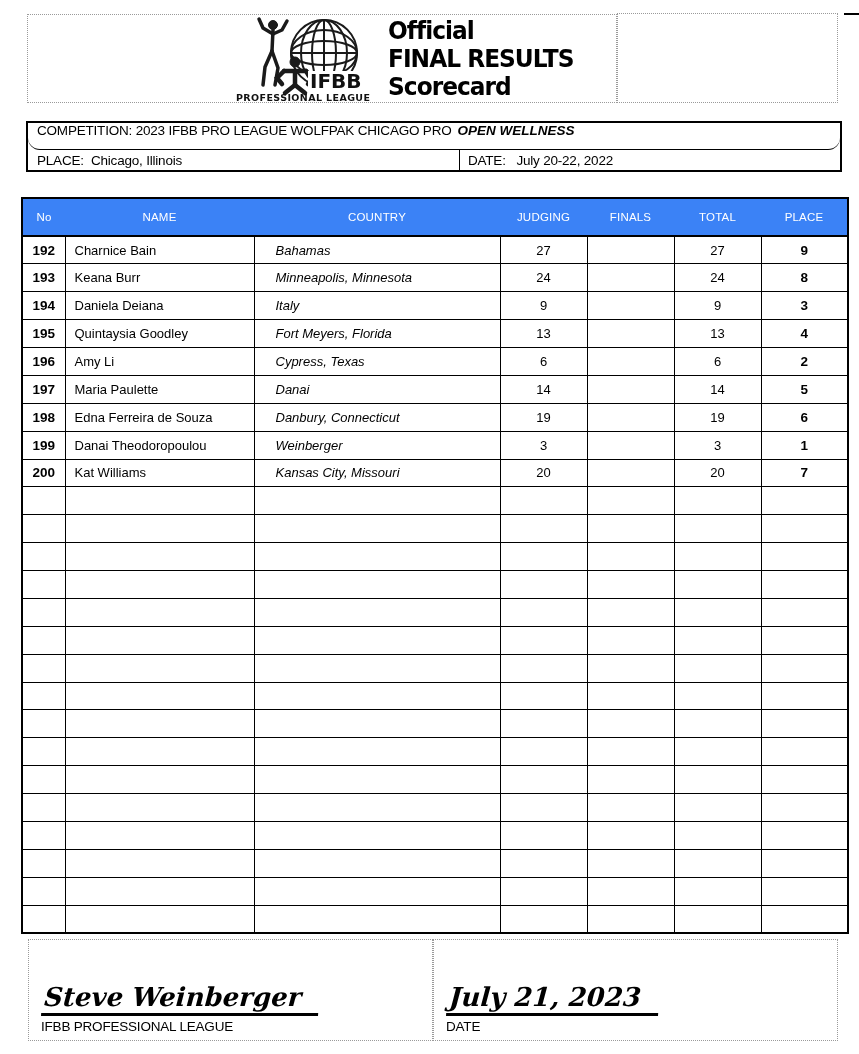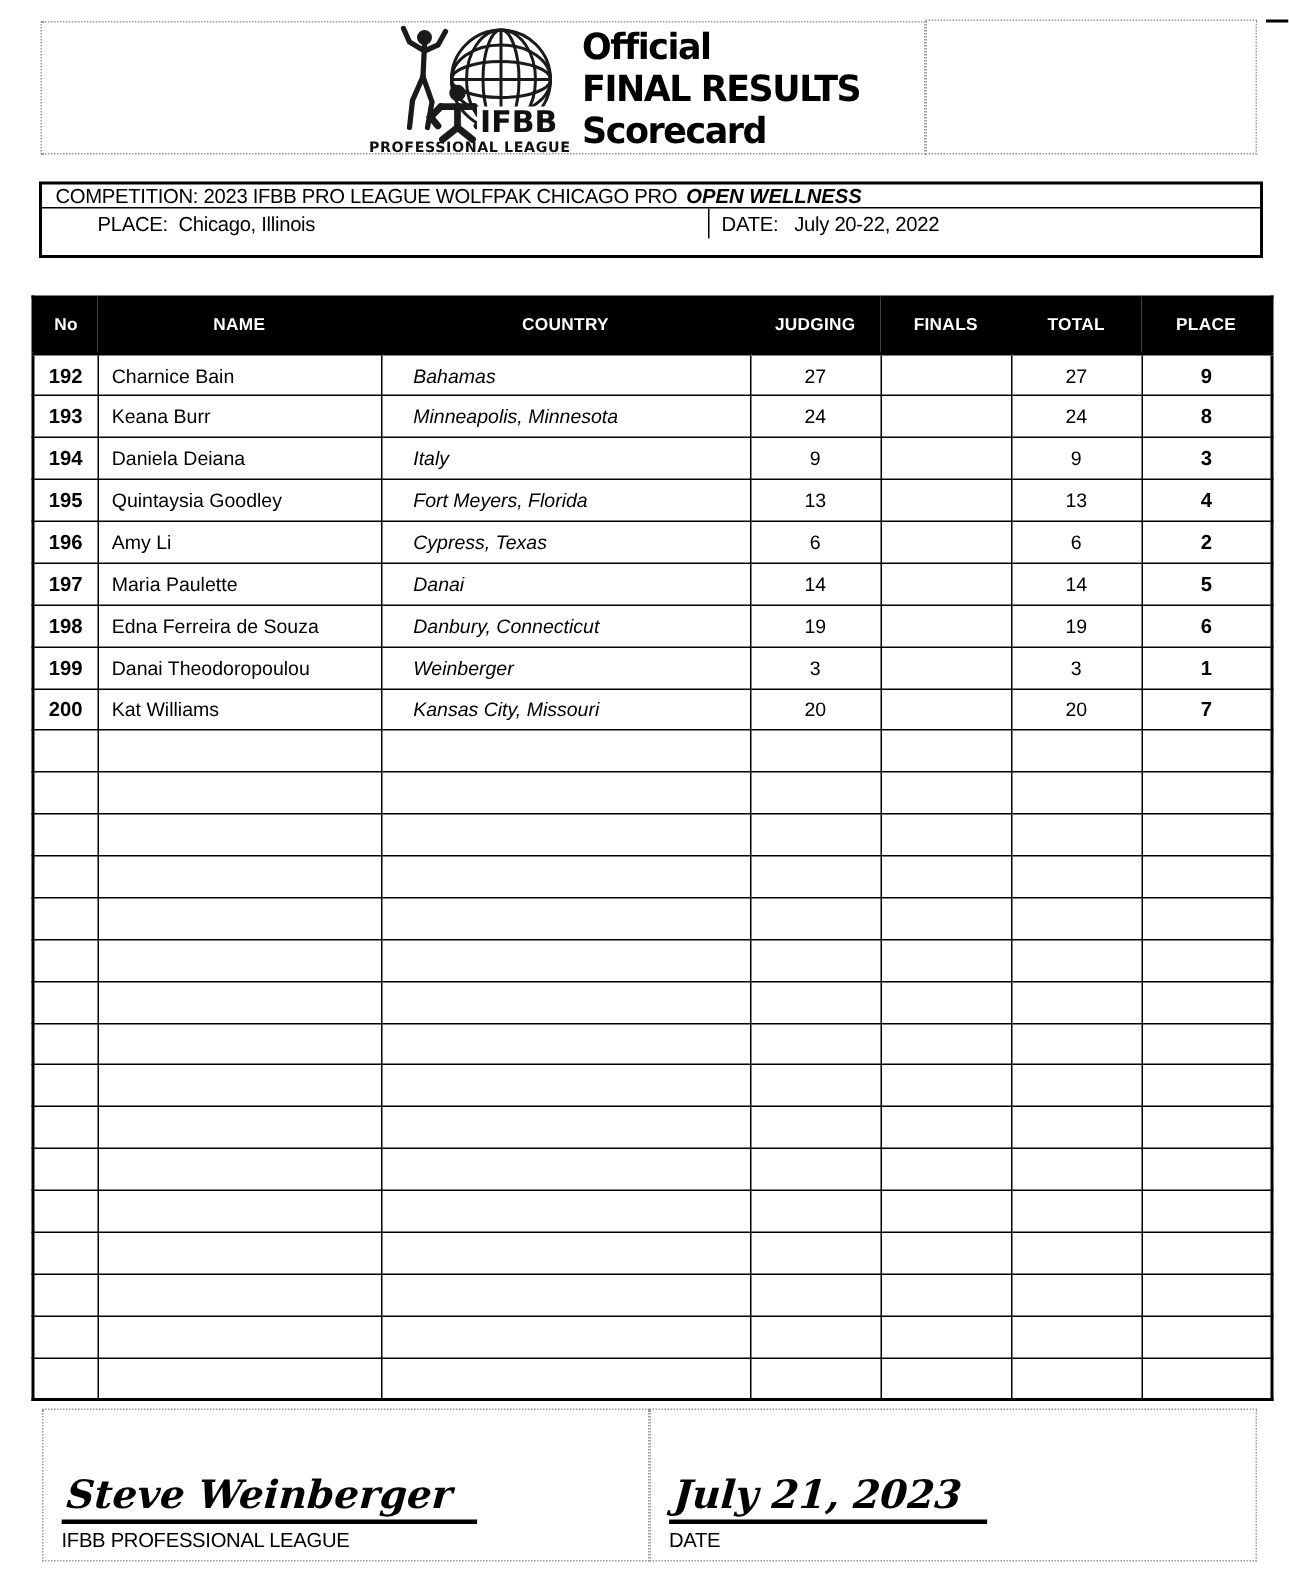--- a/index.html
+++ b/index.html
@@ -13,53 +13,53 @@
   .hdr-box-left {
     position:absolute; left:27px; top:14px; width:590px; height:89px;
     border:1px dotted #9a9a9a;
     display:flex; align-items:center; justify-content:flex-end;
   }
   .hdr-box-right {
     position:absolute; left:617px; top:13px; width:221px; height:90px;
     border:1px dotted #9a9a9a;
   }
   .corner-line { position:absolute; left:844px; top:13px; width:15px; height:2px; background:#000; }
-  .logo-wrap { width:142px; height:88px; flex:0 0 auto; margin-right:4px; }
+  .logo-wrap { width:142px; height:88px; flex:0 0 auto; margin-right:14px; }
   .title-block {
     width:228px; flex:0 0 auto;
     font-family:"DejaVu Sans", sans-serif; font-weight:900;
     font-size:24px; line-height:28px; letter-spacing:-1px;
     transform:scaleX(0.97); transform-origin:left center;
   }
 
   
   .comp-box {
     position:absolute; left:26px; top:121px; width:816px; height:51px;
     border:2px solid #000; font-size:13.5px; letter-spacing:-0.2px;
   }
   .comp-row1 {
-    height:16px; border-bottom:1px solid #000;
-    display:flex; align-items:center; padding-left:9px; white-space:pre;
-  }
-  .comp-row2 { height:20px; display:flex;margin-left:28px; }
+    height:27px; border-bottom:1px solid #000;
+    display:flex; align-items:flex-start; padding-left:9px; white-space:pre;border-radius:12px;
+  }
+  .comp-row2 { height:20px; display:flex; }
   .comp-place {
     width:53.2%; border-right:1px solid #000;
     display:flex; align-items:center; padding-left:9px; white-space:pre;
   }
   .comp-date { flex:1; display:flex; align-items:center; padding-left:8px; white-space:pre; }
   .division { font-weight:bold; font-style:italic; margin-left:6px; letter-spacing:0; }
 
   
   table.results {
     position:absolute; left:21px; top:197px; width:826px;
     border-collapse:collapse; table-layout:fixed;
     border:2px solid #000;
   }
   table.results th {
-    background:#000000; color:#fff; font-weight:700; font-size:11.5px;
+    background:#3b82f6; color:#fff; font-weight:400; font-size:11.5px;
     height:38px; border-bottom:2px solid #000; letter-spacing:0.2px;
   }
   table.results td { border:1px solid #000; height:26.85px; overflow:hidden; white-space:nowrap; }
   tr.r { height:27.88px;margin-top:27px; }
   .c-no    { font-weight:bold; text-align:center; font-size:13.5px; }
   .c-name  { text-align:left; padding-left:9px; font-size:13px; }
   .c-country { text-align:left; padding-left:21px; font-size:13px;font-style:italic; }
   .c-num   { text-align:center; font-size:13px; }
   .c-place { font-weight:bold; text-align:center; font-size:13.5px; }
 

